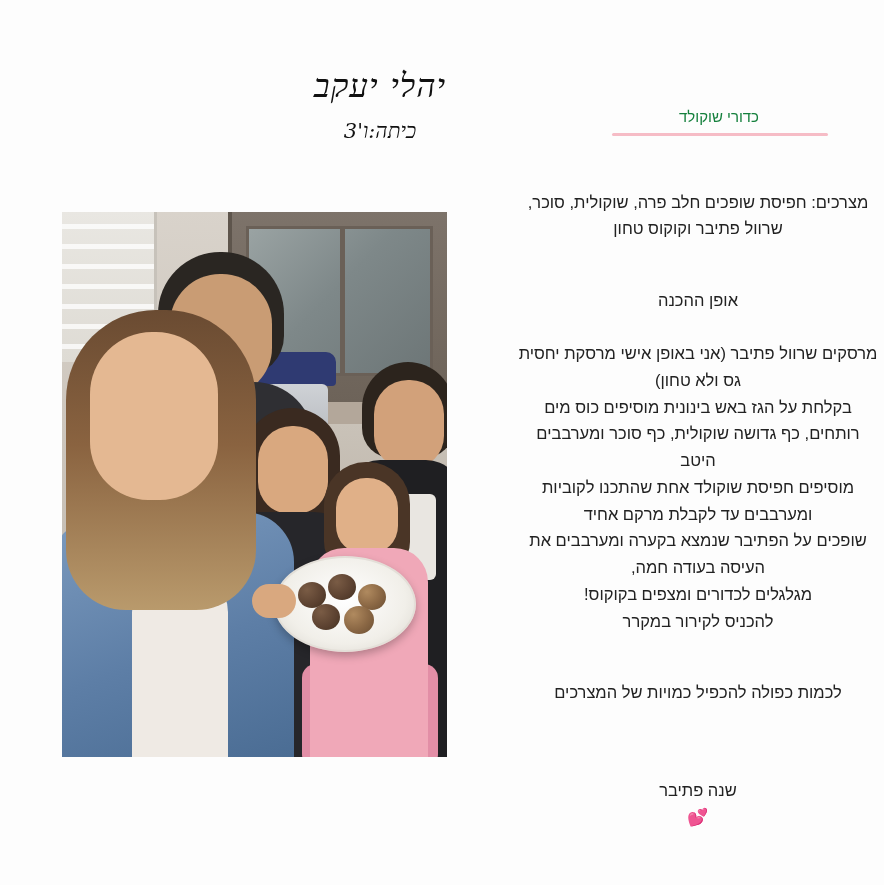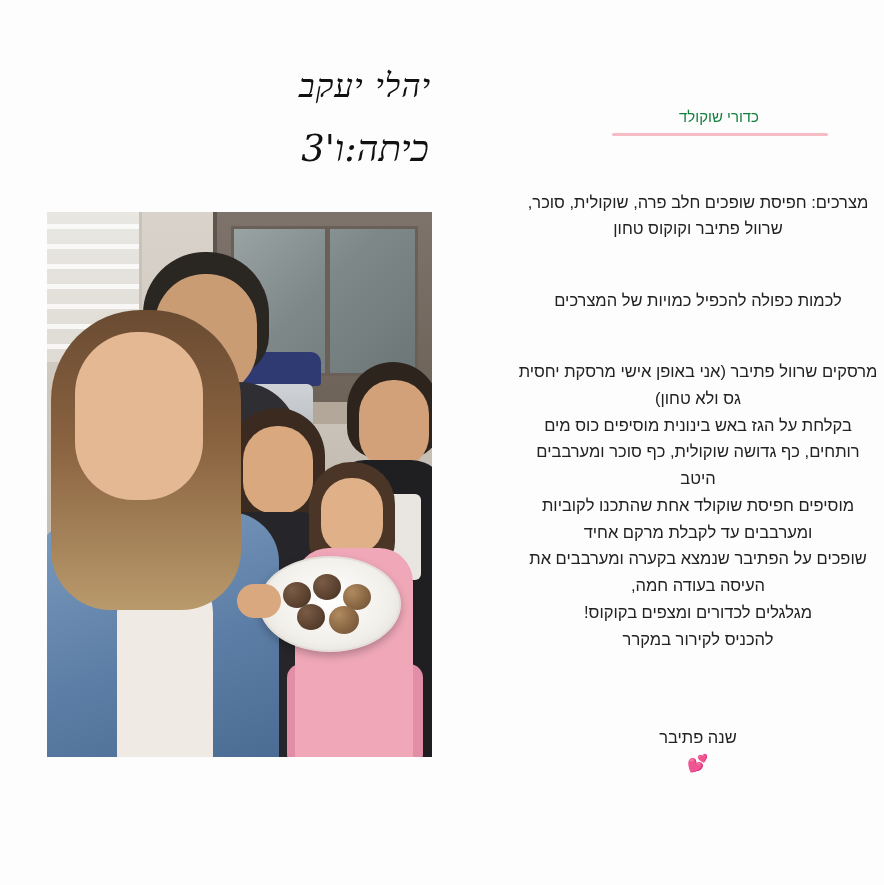--- a/index.html
+++ b/index.html
@@ -19,21 +19,21 @@
   .page {
     position: relative;
     width: 884px;
     height: 885px;
     background: #fdfdfd;
   }
 
   
   .left-col {
     position: absolute;
-    left: 0;
+    left: 15px;
     top: 0;
     width: 500px;
     height: 885px;
   }
 
   .handwritten {
     position: absolute;
     top: 62px;
     left: 240px;
     width: 250px;
@@ -43,22 +43,22 @@
     font-style: italic;
     color: #111;
     line-height: 1.45;
   }
   .handwritten .line1 {
     font-size: 33px;
     letter-spacing: 1px;
     white-space: nowrap;
   }
   .handwritten .line2 {
-    font-size: 37px;
-    margin-top: 12px;
+    font-size: 21px;
+    margin-top: 6px;
     white-space: nowrap;
   }
 
   
   .photo-frame {
     position: absolute;
     left: 47px;
     top: 212px;
     width: 385px;
     height: 545px;
@@ -488,27 +488,28 @@
       </div>
     </div>
   </div>
 
   <div class="right-col">
     <div class="recipe-title">כדורי שוקולד</div>
     <div class="title-underline"></div>
 
     <div class="recipe-body">
       <div class="recipe-block">מצרכים: חפיסת שופכים חלב פרה, שוקולית, סוכר, שרוול פתיבר וקוקוס טחון</div>
-      <div class="recipe-block">לכמות כפולה להכפיל כמויות של המצרכים</div>
+      <div>אופן ההכנה</div>
       <div class="recipe-block">מרסקים שרוול פתיבר (אני באופן אישי מרסקת יחסית גס ולא טחון)
 בקלחת על הגז באש בינונית מוסיפים כוס מים רותחים, כף גדושה שוקולית, כף סוכר ומערבבים היטב
 מוסיפים חפיסת שוקולד אחת שהתכנו לקוביות ומערבבים עד לקבלת מרקם אחיד
 שופכים על הפתיבר שנמצא בקערה ומערבבים את העיסה בעודה חמה,
 מגלגלים לכדורים ומצפים בקוקוס!
 להכניס לקירור במקרר</div>
+      <div class="recipe-block">לכמות כפולה להכפיל כמויות של המצרכים</div>
       <div class="blessing">
         <span>שנה פתיבר</span>
         <span class="heart">💕</span>
       </div>
     </div>
   </div>
 
 </div>
 
 </body></html>

